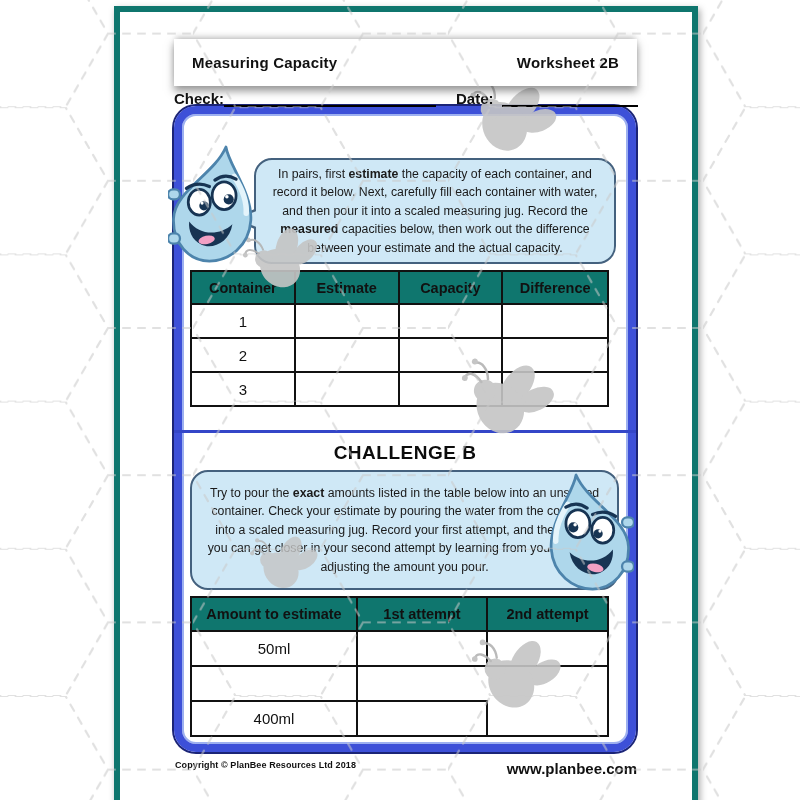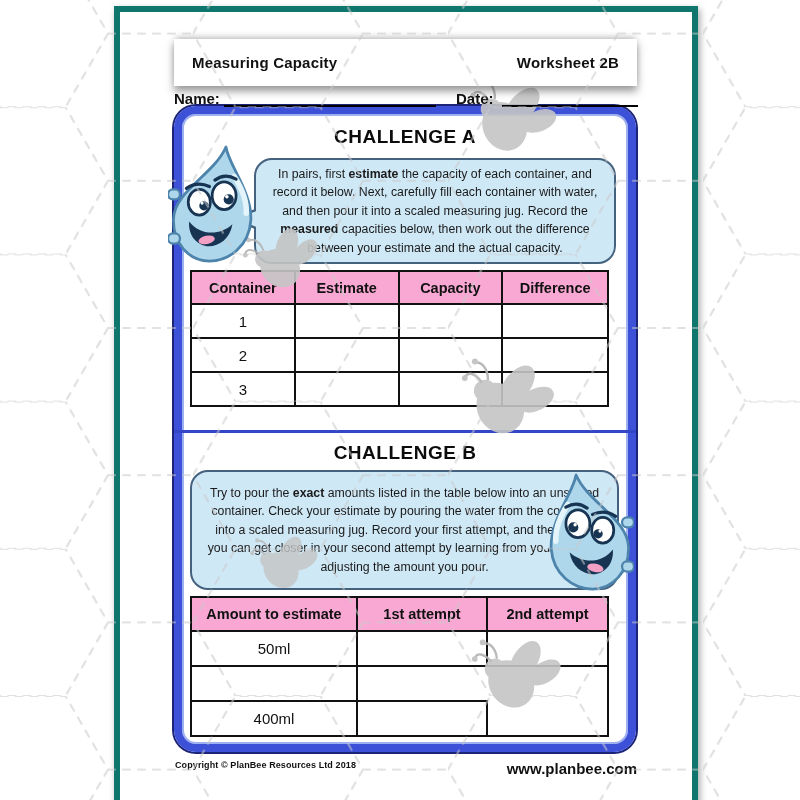--- a/index.html
+++ b/index.html
@@ -59,21 +59,21 @@
   .table-b{left:8px;top:482px;width:415px;}
   .trow{display:grid;}
   .trow-a{grid-template-columns:repeat(4,1fr);}
   .trow-b{grid-template-columns:166px 130px 119px;}
   .cell{
     border-right:2px solid #111;border-bottom:2px solid #111;
     display:flex;align-items:center;justify-content:center;background:transparent;
   }
   .cell:last-child{border-right:none;}
   .trow:last-child .cell{border-bottom:none;}
-  .hcell{background:#f9a8d4;height:31px;font-weight:bold;font-size:14.5px;}
+  .hcell{background:#0f766e;height:31px;font-weight:bold;font-size:14.5px;}
   .dcell{height:32px;font-size:15px;}
   .table-b .hcell{height:32px;}
   .table-b .dcell{height:33px;}
   .bee{position:absolute;opacity:.9;overflow:visible;}
   .bee-1{left:284px;top:-44px;width:95px;height:95px;z-index:10;transform:rotate(14deg);}
   .bee-2{left:62px;top:104px;width:80px;height:80px;z-index:10;transform:rotate(-10deg);}
   .bee-3{left:277px;top:234px;width:100px;height:100px;z-index:10;transform:rotate(10deg);}
   .bee-4{left:68px;top:412px;width:72px;height:72px;z-index:7;opacity:.8;}
   .bee-5{left:289px;top:512px;width:95px;height:95px;z-index:10;transform:rotate(4deg);}
   .droplet{position:absolute;z-index:12;overflow:visible;}
@@ -122,29 +122,28 @@
 </svg>
 
 <div class="page">
 
   <div class="band">
     <span class="band-title">Measuring Capacity</span>
     <span class="band-title">Worksheet 2B</span>
   </div>
 
   <div class="namerow">
-    <span class="name-label">Name:</span>
+    <span class="name-label">Check:</span>
     <span class="name-line"></span>
     <span class="date-label">Date:</span>
     <span class="date-line"></span>
   </div>
 
   <div class="frame">
 
-    <div class="challenge-title title-a">CHALLENGE A</div>
 
     <div class="tail tail-a-border"></div>
     <div class="tail tail-a-fill"></div>
     <div class="bubble bubble-a">
       <span class="txt"><span>In pairs, first </span><b>estimate</b><span> the capacity of each container, and record it below. Next, carefully fill each container with water, and then pour it into a scaled measuring jug. Record the </span><b>measured</b><span> capacities below, then work out the difference between your estimate and the actual capacity.</span></span>
     </div>
 
     <svg class="droplet droplet-a" viewBox="0 0 100 132">
         <use href="#sym-drop"></use>
       </svg>

